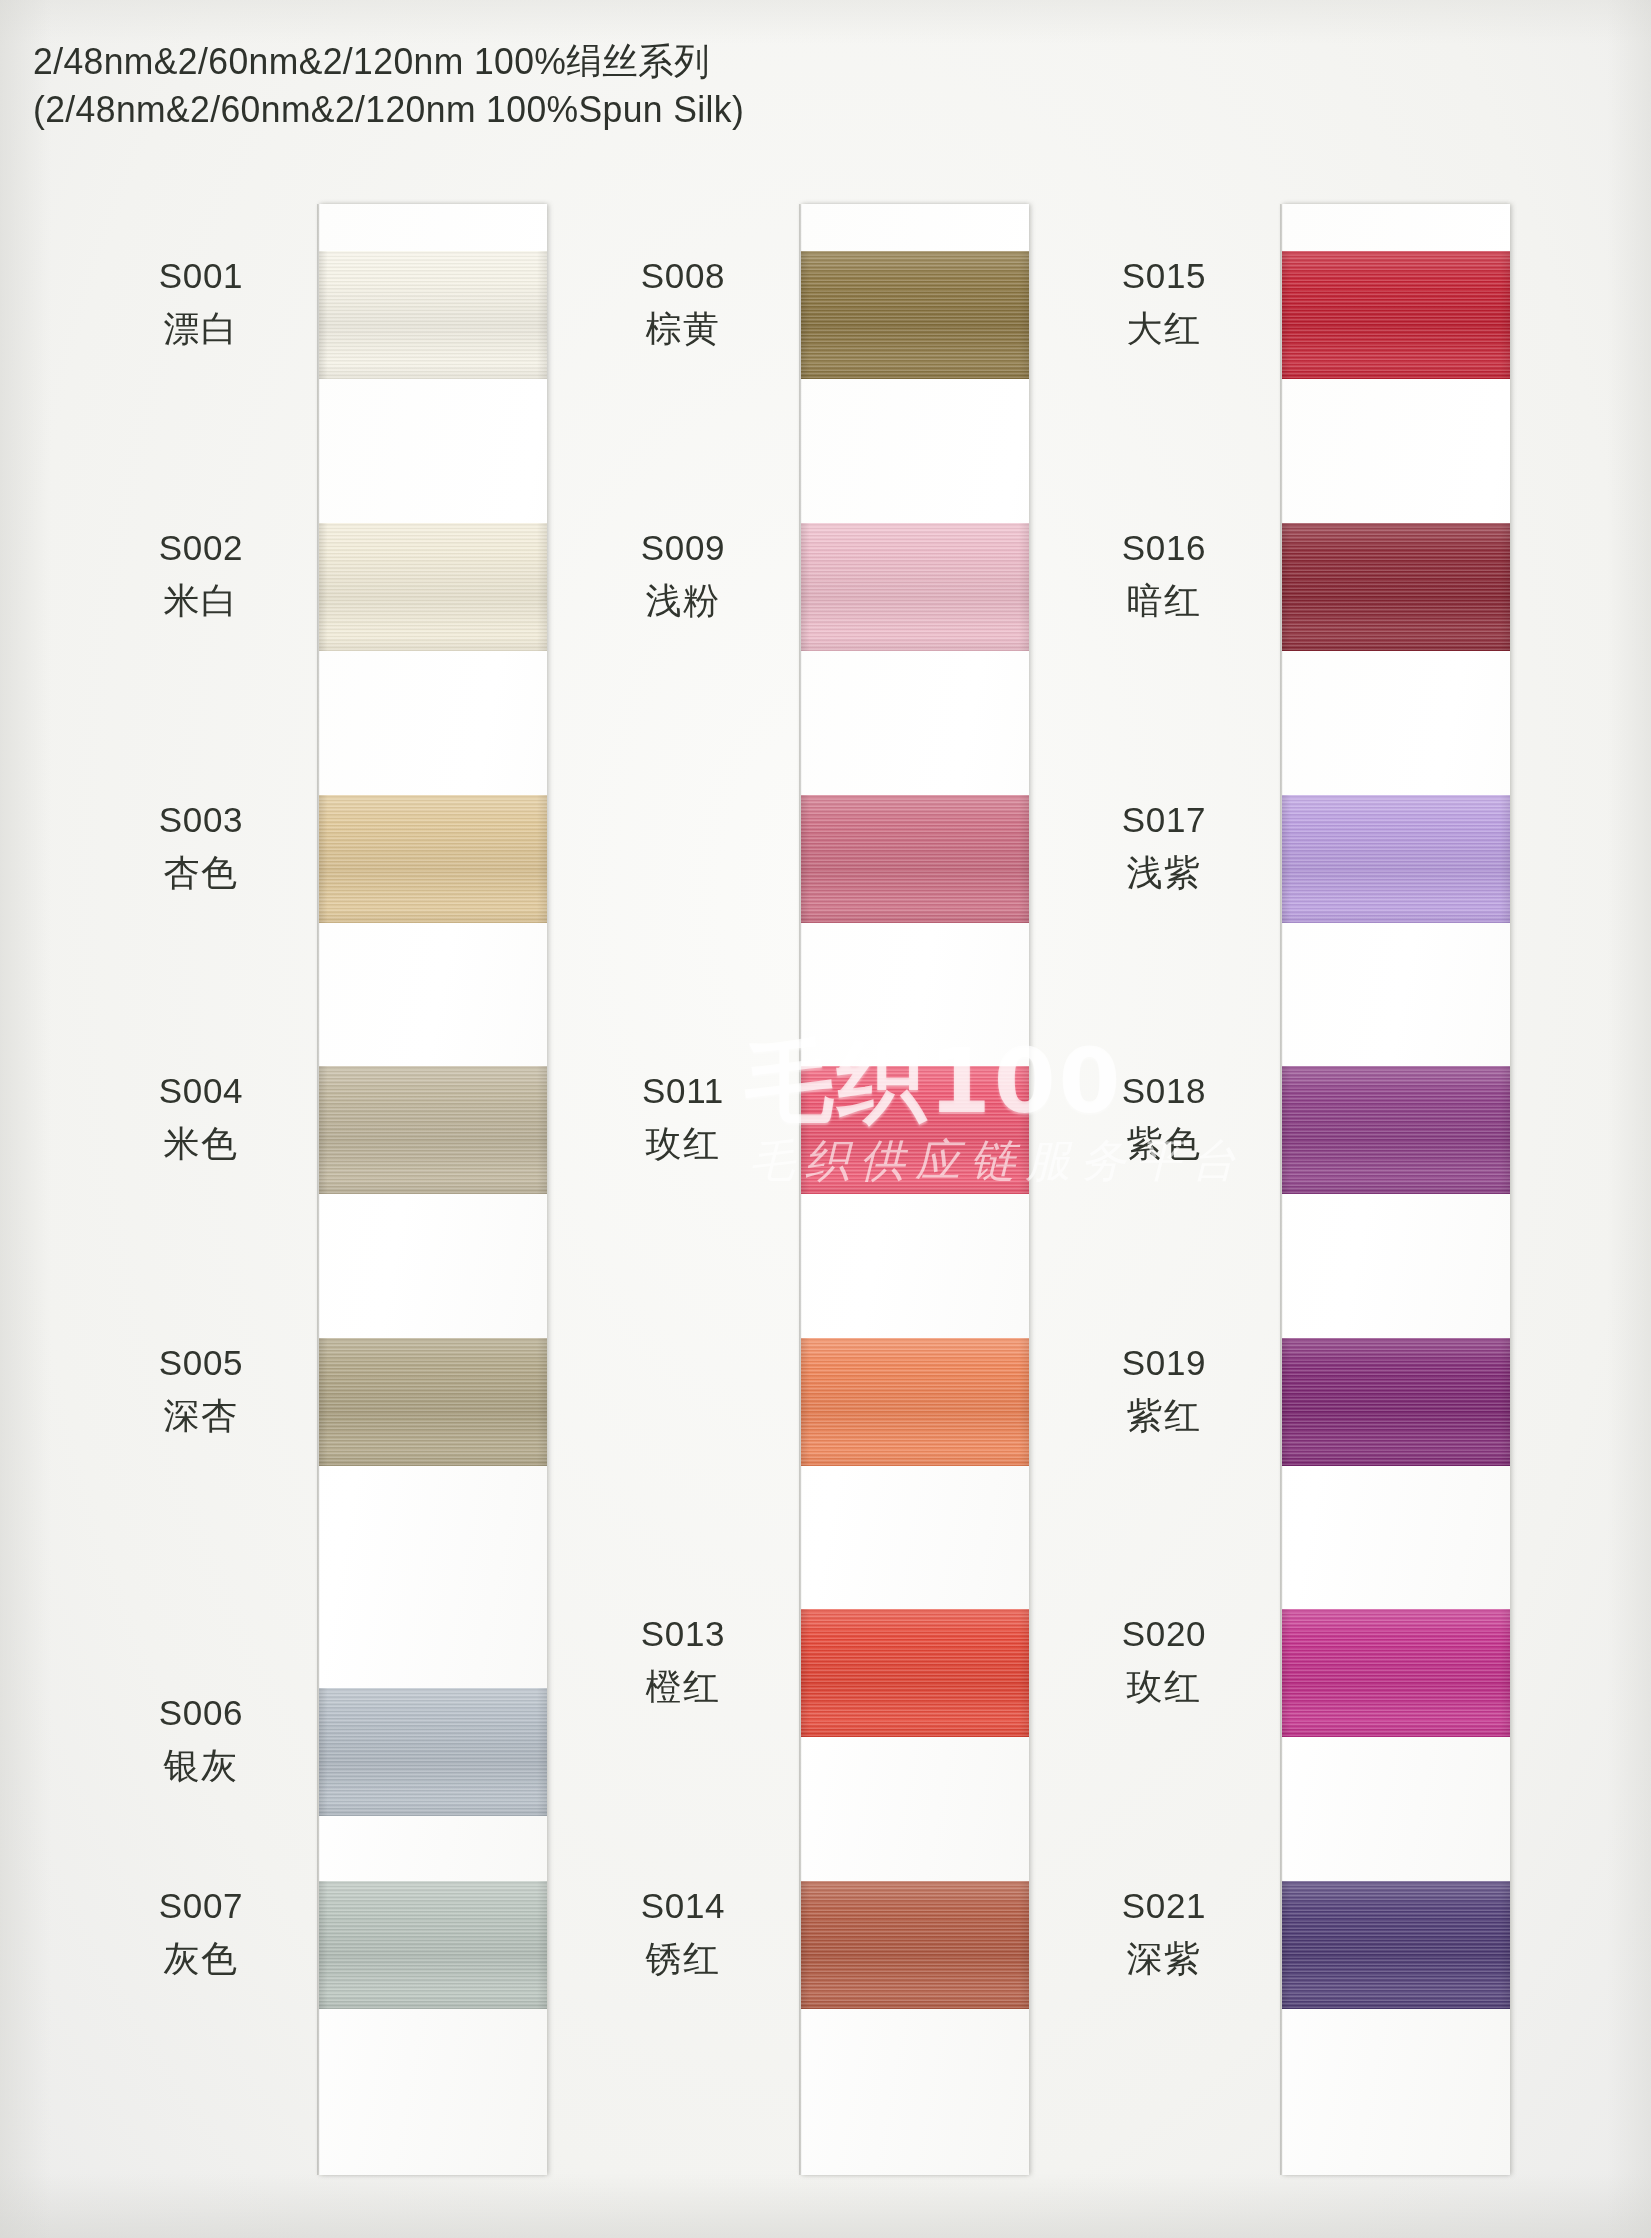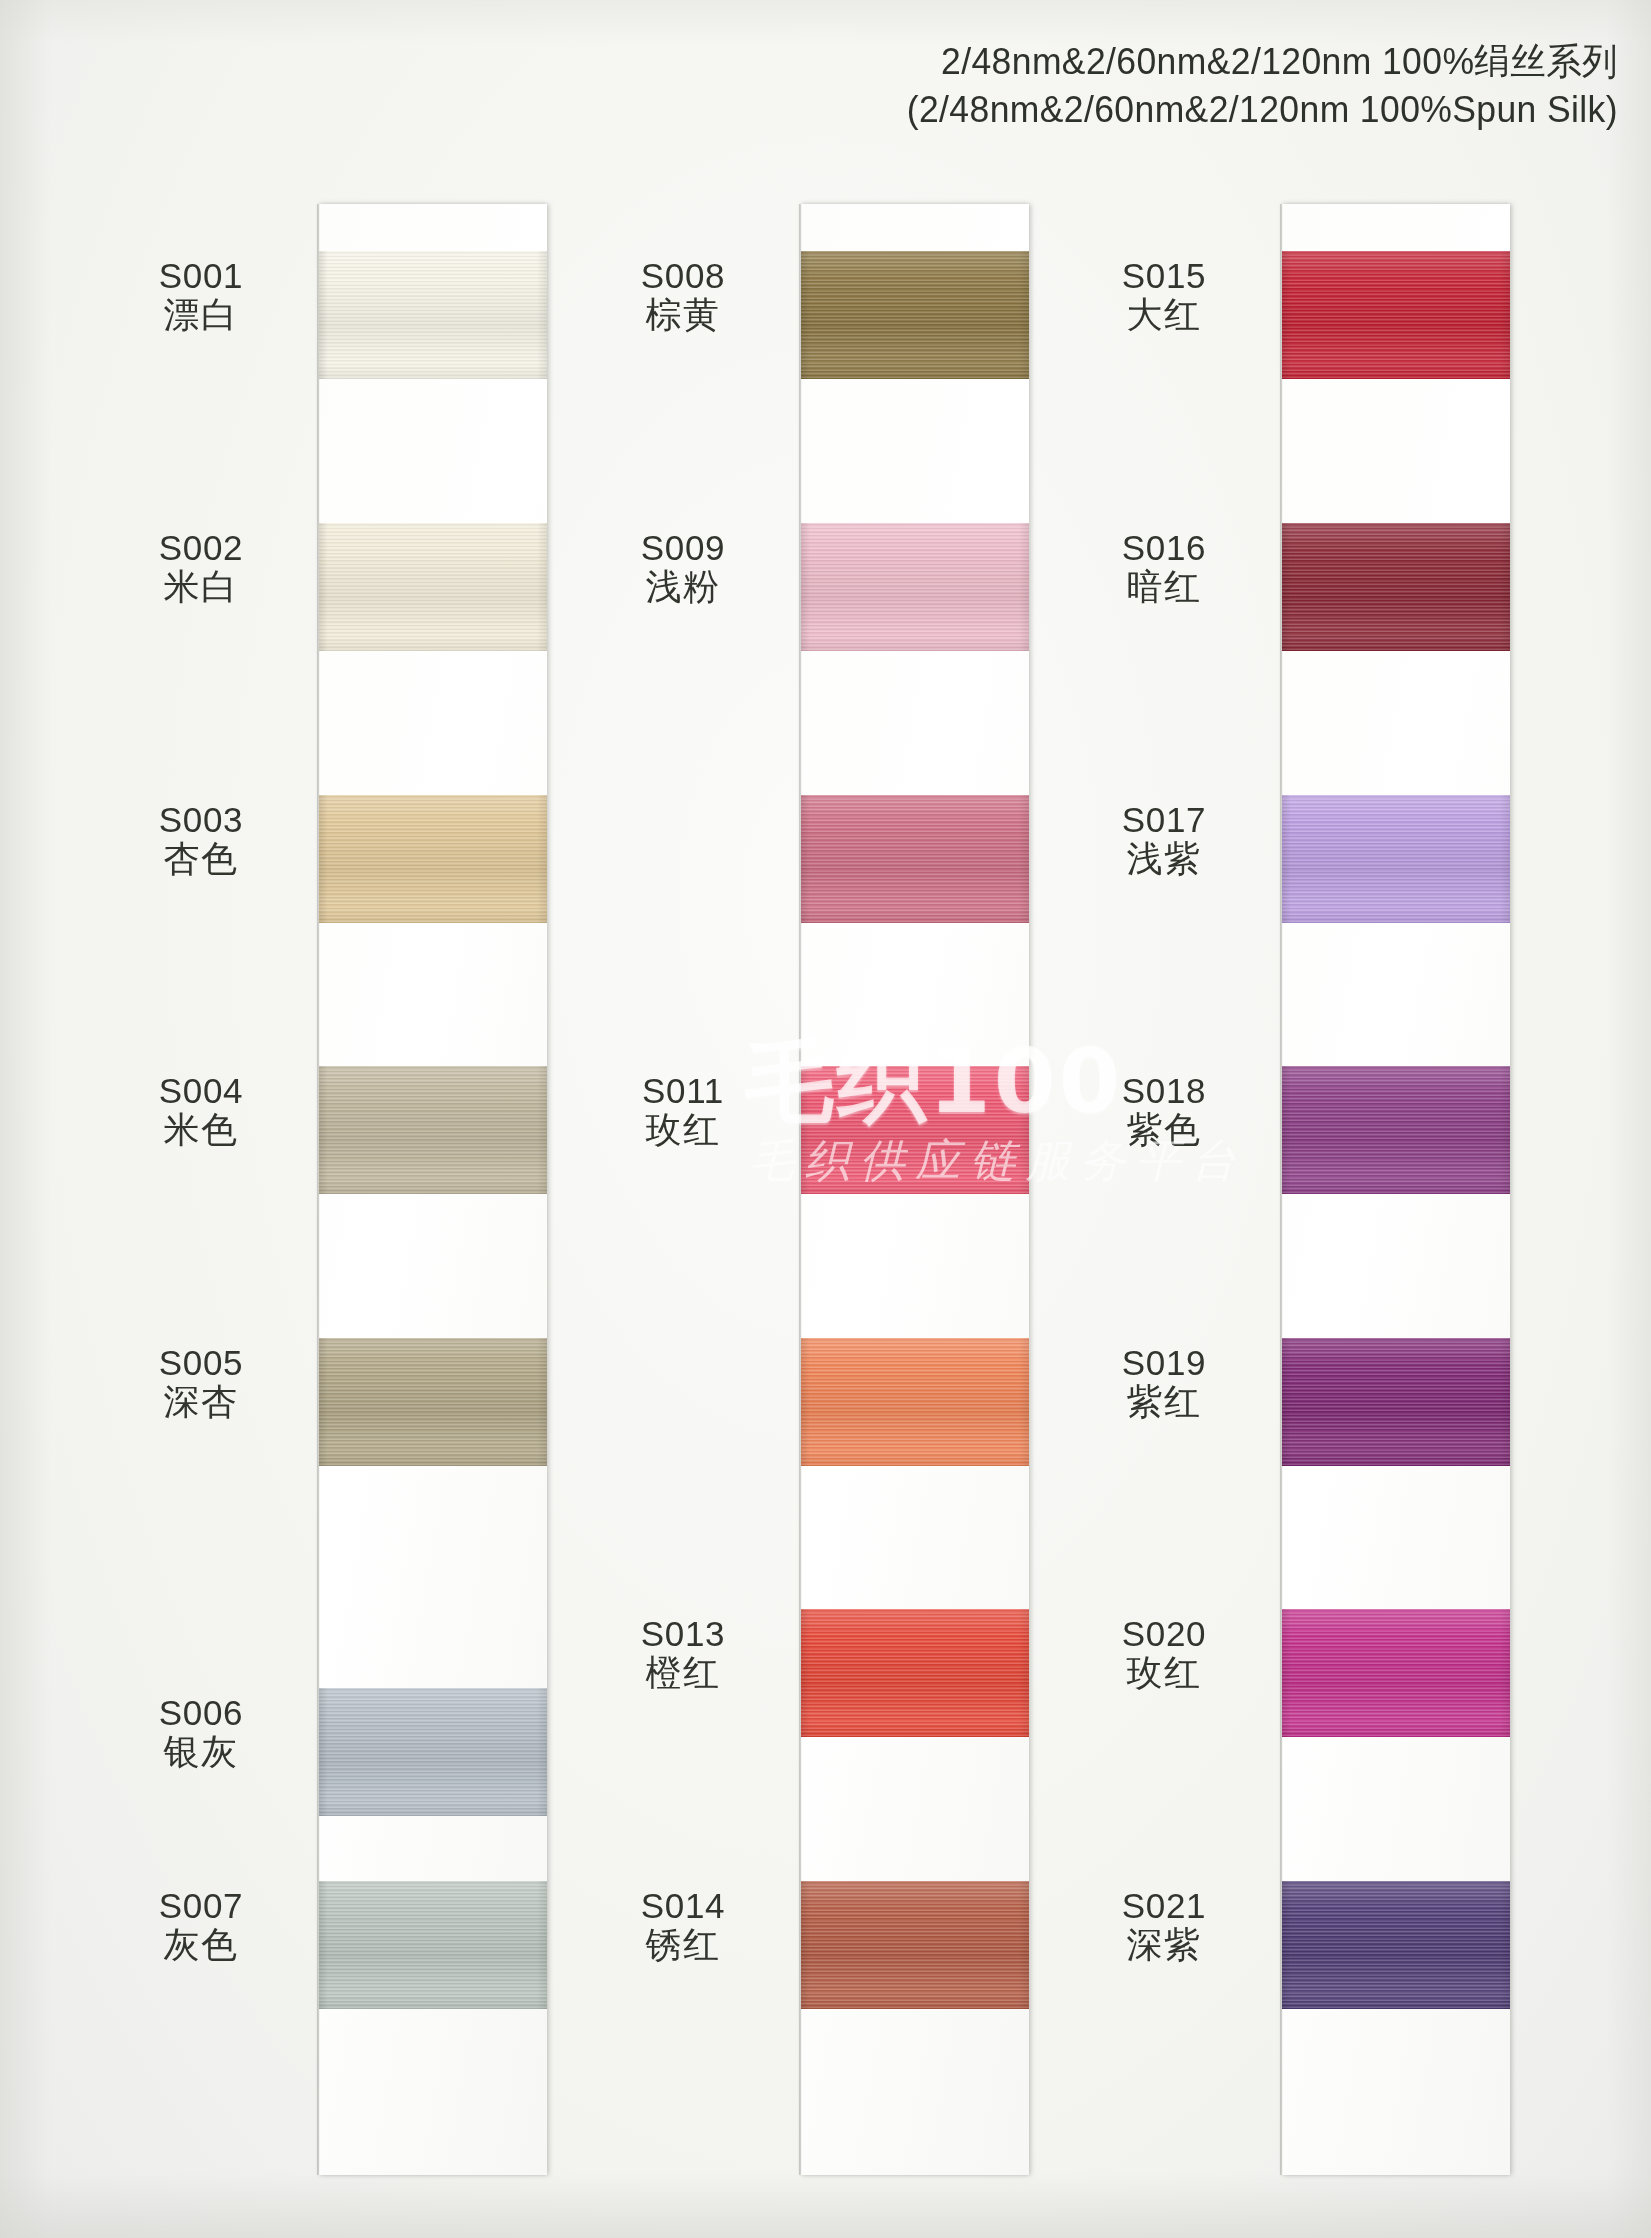--- a/index.html
+++ b/index.html
@@ -32,21 +32,21 @@
       linear-gradient(180deg, rgba(220,220,216,.40) 0px, rgba(255,255,255,0) 44px),
       linear-gradient(0deg, rgba(210,210,206,.55) 0px, rgba(255,255,255,0) 66px);
   }
 
   
   .title-block {
     position: absolute;
     top: 38px;
     left: 0;
     width: 1651px;
-    text-align: right;
+    text-align: left;
     color: #2e322c;
   }
   .title-line {
     font-size: 37px;
     line-height: 48px;
     letter-spacing: 0.4px;
     font-weight: 400;
     white-space: nowrap;
     transform: scaleX(.96);
   }
@@ -107,21 +107,21 @@
   }
   .swatch-code {
     display: block;
     font-size: 35px;
     letter-spacing: 0.7px;
     white-space: nowrap;
   }
   .swatch-name {
     display: block;
     font-size: 36px;
-    margin-top: 1px;
+    margin-top: 15px;
     letter-spacing: 1.5px;
     white-space: nowrap;
     font-family: "DejaVu Sans", "Liberation Sans", sans-serif;
   }
 
   
   .yarn {
     position: absolute;
     left: 224px;
     width: 228px;

